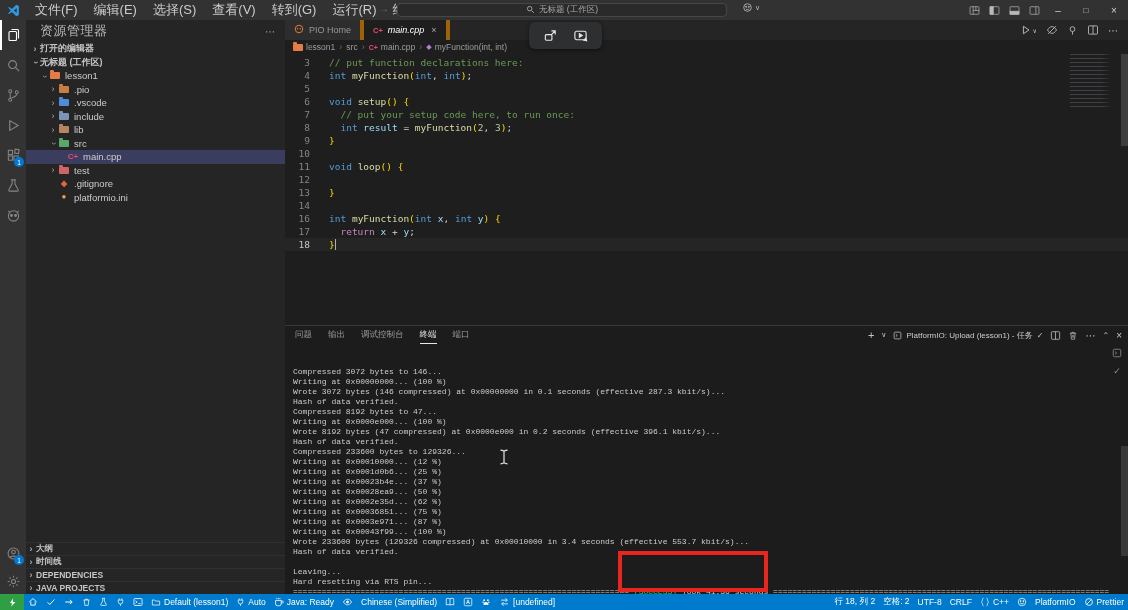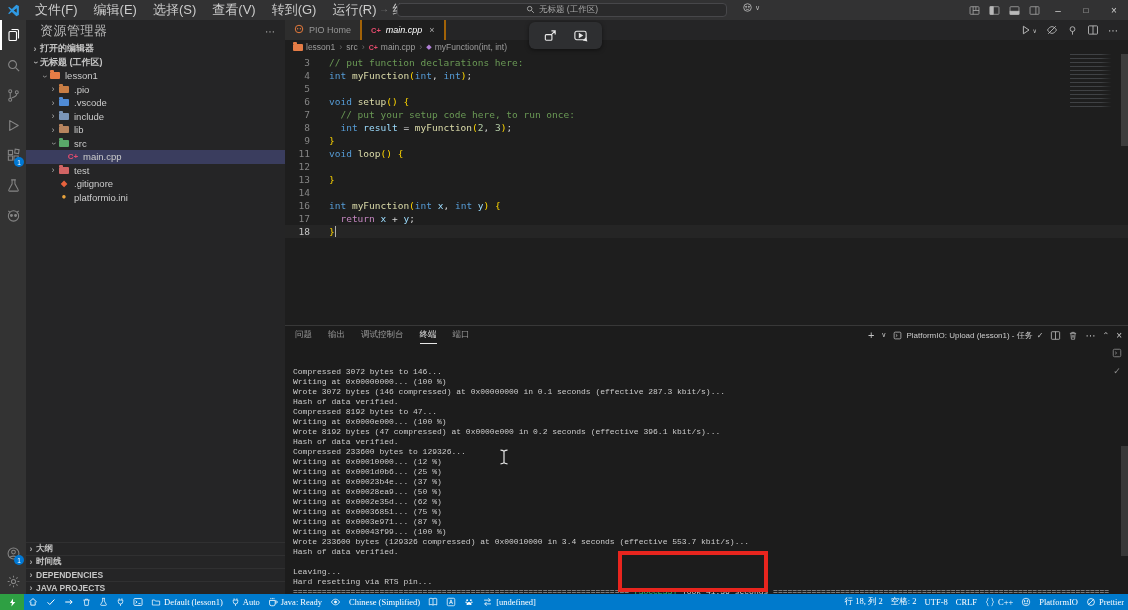--- a/index.html
+++ b/index.html
@@ -41,21 +41,21 @@
   .tree-ico { display:inline-flex; width:12px; justify-content:center; margin-right:4px; }
   .folder { width:10px; height:7px; border-radius:1px; position:relative; }
   .folder:before { content:""; position:absolute; top:-2px; left:0; width:4px; height:2px; border-radius:1px 1px 0 0; background:inherit; }
   .file-glyph { font-size:8px; font-weight:bold; line-height:8px; }
   .sidebar-bottom { position:absolute; left:0; right:0; bottom:0; }
   .side-sec { height:13px; border-top:1px solid #303031; display:flex; align-items:center; font-size:8.5px; font-weight:bold; color:#c5c5c5; }
 
   
   .editor { position:absolute; top:20px; left:285px; right:0; height:305px; background:#1e1e1e; overflow:hidden; }
   .tabbar { height:20px; background:#252526; display:flex; align-items:stretch; }
-  .tab { display:flex; align-items:center; gap:5px; padding:0 9px; font-size:9px; color:#969696; background:#2d2d2d; border-right:2px solid #a16207; }
+  .tab { display:flex; align-items:center; gap:5px; padding:0 9px; font-size:9px; color:#969696; background:#2d2d2d; border-right:4px solid #a16207; }
   .tab.active { background:#1e1e1e; color:#fff; }
   .tab.active .tab-label { font-style:italic; }
   .tab-close { font-size:9px; color:#aaa; margin-left:2px; }
   .editor-actions { margin-left:auto; display:flex; align-items:center; gap:9px; padding-right:10px; color:#c5c5c5; }
   .breadcrumb { height:14px; display:flex; align-items:center; gap:4px; padding-left:8px; font-size:8.5px; color:#9d9d9d; background:#1e1e1e; white-space:nowrap; }
   .bc-sep { color:#6d6d6d; font-size:9px; }
   .code { position:relative; font-family:"DejaVu Sans Mono","Liberation Mono",monospace; font-size:9.5px; line-height:13px; padding-top:2px; }
   .code-row { display:flex; white-space:pre; height:13px; }
   .code-row.active-line { background:rgba(255,255,255,0.03); }
   .gutter { width:36px; padding-right:11px; text-align:right; color:#858585; flex:none; }
@@ -81,21 +81,21 @@
   .term { position:relative; font-family:Liberation Mono, monospace; font-size:8px; line-height:10px; color:#cccccc; padding:3px 20px 0 8px; white-space:pre; overflow:hidden; height:calc(100% - 18px);margin-top:20px; }
   .term-line { min-height:10px; }
   .succ-label { color:#2ecc71; }
   .reuse-row { display:flex; align-items:center; gap:5px; margin-top:0.5px;flex-direction:column; }
   .reuse-ico { width:9px; height:9px; background:#4d4d4d; border-radius:1px; display:inline-flex; align-items:center; justify-content:center; color:#ddd; font-size:6px; }
   .term-side { position:absolute; top:22px; right:6px; display:flex; flex-direction:column; gap:8px; color:#8f8f8f; align-items:center; }
   .panel-scroll { position:absolute; right:0; top:120px; width:7px; height:110px; background:rgba(121,121,121,.3); }
 
   
   .statusbar { position:absolute; left:0; right:0; bottom:0; height:16px; background:#007acc; display:flex; align-items:center; font-size:8.5px; color:#fff; z-index:10; }
-  .sb-left, .sb-right { display:flex; align-items:flex-end; height:16px;font-family:Liberation Serif, serif; }
+  .sb-left, .sb-right { display:flex; align-items:flex-end; height:16px; }
   .sb-right { margin-left:auto; }
   .sb-item { display:flex; align-items:center; gap:3px; padding:0 4px; height:16px; white-space:nowrap; }
   .sb-item.remote { background:#2ea043; width:24px; justify-content:center; }
   .sb-item svg { display:block; }
 
   
   .record-toolbar { position:absolute; left:529px; top:22px; width:73px; height:27px; background:#2e2f31; border-radius:6px; display:flex; align-items:center; justify-content:space-evenly; z-index:30; color:#e8e8e8; box-shadow:0 1px 4px rgba(0,0,0,.5); }
   .annotation-box { position:absolute; left:618px; top:551px; width:150px; height:41px; border:4px solid #e8251e; z-index:40; }
   .mouse-cursor { position:absolute; left:499px; top:449px; z-index:45; }
 </style>
@@ -394,20 +394,21 @@
         </span>
       </div>
     <div class="code">
         <div class="code-row"><span class="gutter">3</span><span class="code-text"><span class="tok-c">// put function declarations here:</span></span></div>
         <div class="code-row"><span class="gutter">4</span><span class="code-text"><span class="tok-k">int</span><span class="tok-p"> </span><span class="tok-f">myFunction</span><span class="tok-b">(</span><span class="tok-k">int</span><span class="tok-p">, </span><span class="tok-k">int</span><span class="tok-b">)</span><span class="tok-p">;</span></span></div>
         <div class="code-row"><span class="gutter">5</span><span class="code-text"></span></div>
         <div class="code-row"><span class="gutter">6</span><span class="code-text"><span class="tok-k">void</span><span class="tok-p"> </span><span class="tok-f">setup</span><span class="tok-b">()</span><span class="tok-p"> </span><span class="tok-b">{</span></span></div>
         <div class="code-row"><span class="gutter">7</span><span class="code-text"><span class="tok-p">  </span><span class="tok-c">// put your setup code here, to run once:</span></span></div>
         <div class="code-row"><span class="gutter">8</span><span class="code-text"><span class="tok-p">  </span><span class="tok-k">int</span><span class="tok-p"> </span><span class="tok-v">result</span><span class="tok-p"> = </span><span class="tok-f">myFunction</span><span class="tok-b">(</span><span class="tok-n">2</span><span class="tok-p">, </span><span class="tok-n">3</span><span class="tok-b">)</span><span class="tok-p">;</span></span></div>
         <div class="code-row"><span class="gutter">9</span><span class="code-text"><span class="tok-b">}</span></span></div>
+        <div class="code-row"><span class="gutter">10</span><span class="code-text"></span></div>
         <div class="code-row"><span class="gutter">11</span><span class="code-text"><span class="tok-k">void</span><span class="tok-p"> </span><span class="tok-f">loop</span><span class="tok-b">()</span><span class="tok-p"> </span><span class="tok-b">{</span></span></div>
         <div class="code-row"><span class="gutter">12</span></div>
         <div class="code-row"><span class="gutter">13</span><span class="code-text"><span class="tok-b">}</span></span></div>
         <div class="code-row"><span class="gutter">14</span><span class="code-text"></span></div>
         <div class="code-row"><span class="gutter">16</span><span class="code-text"><span class="tok-k">int</span><span class="tok-p"> </span><span class="tok-f">myFunction</span><span class="tok-b">(</span><span class="tok-k">int</span><span class="tok-p"> </span><span class="tok-v">x</span><span class="tok-p">, </span><span class="tok-k">int</span><span class="tok-p"> </span><span class="tok-v">y</span><span class="tok-b">)</span><span class="tok-p"> </span><span class="tok-b">{</span></span></div>
         <div class="code-row"><span class="gutter">17</span><span class="code-text"><span class="tok-p">  </span><span class="tok-r">return</span><span class="tok-p"> </span><span class="tok-v">x</span><span class="tok-p"> + </span><span class="tok-v">y</span><span class="tok-p">;</span></span></div>
         <div class="code-row active-line"><span class="gutter">18</span><span class="code-text"><span class="tok-b">}</span><span class="tok-cursor"></span></span></div>
       </div>
     <div class="minimap"></div>
     <div class="editor-scroll"></div>

